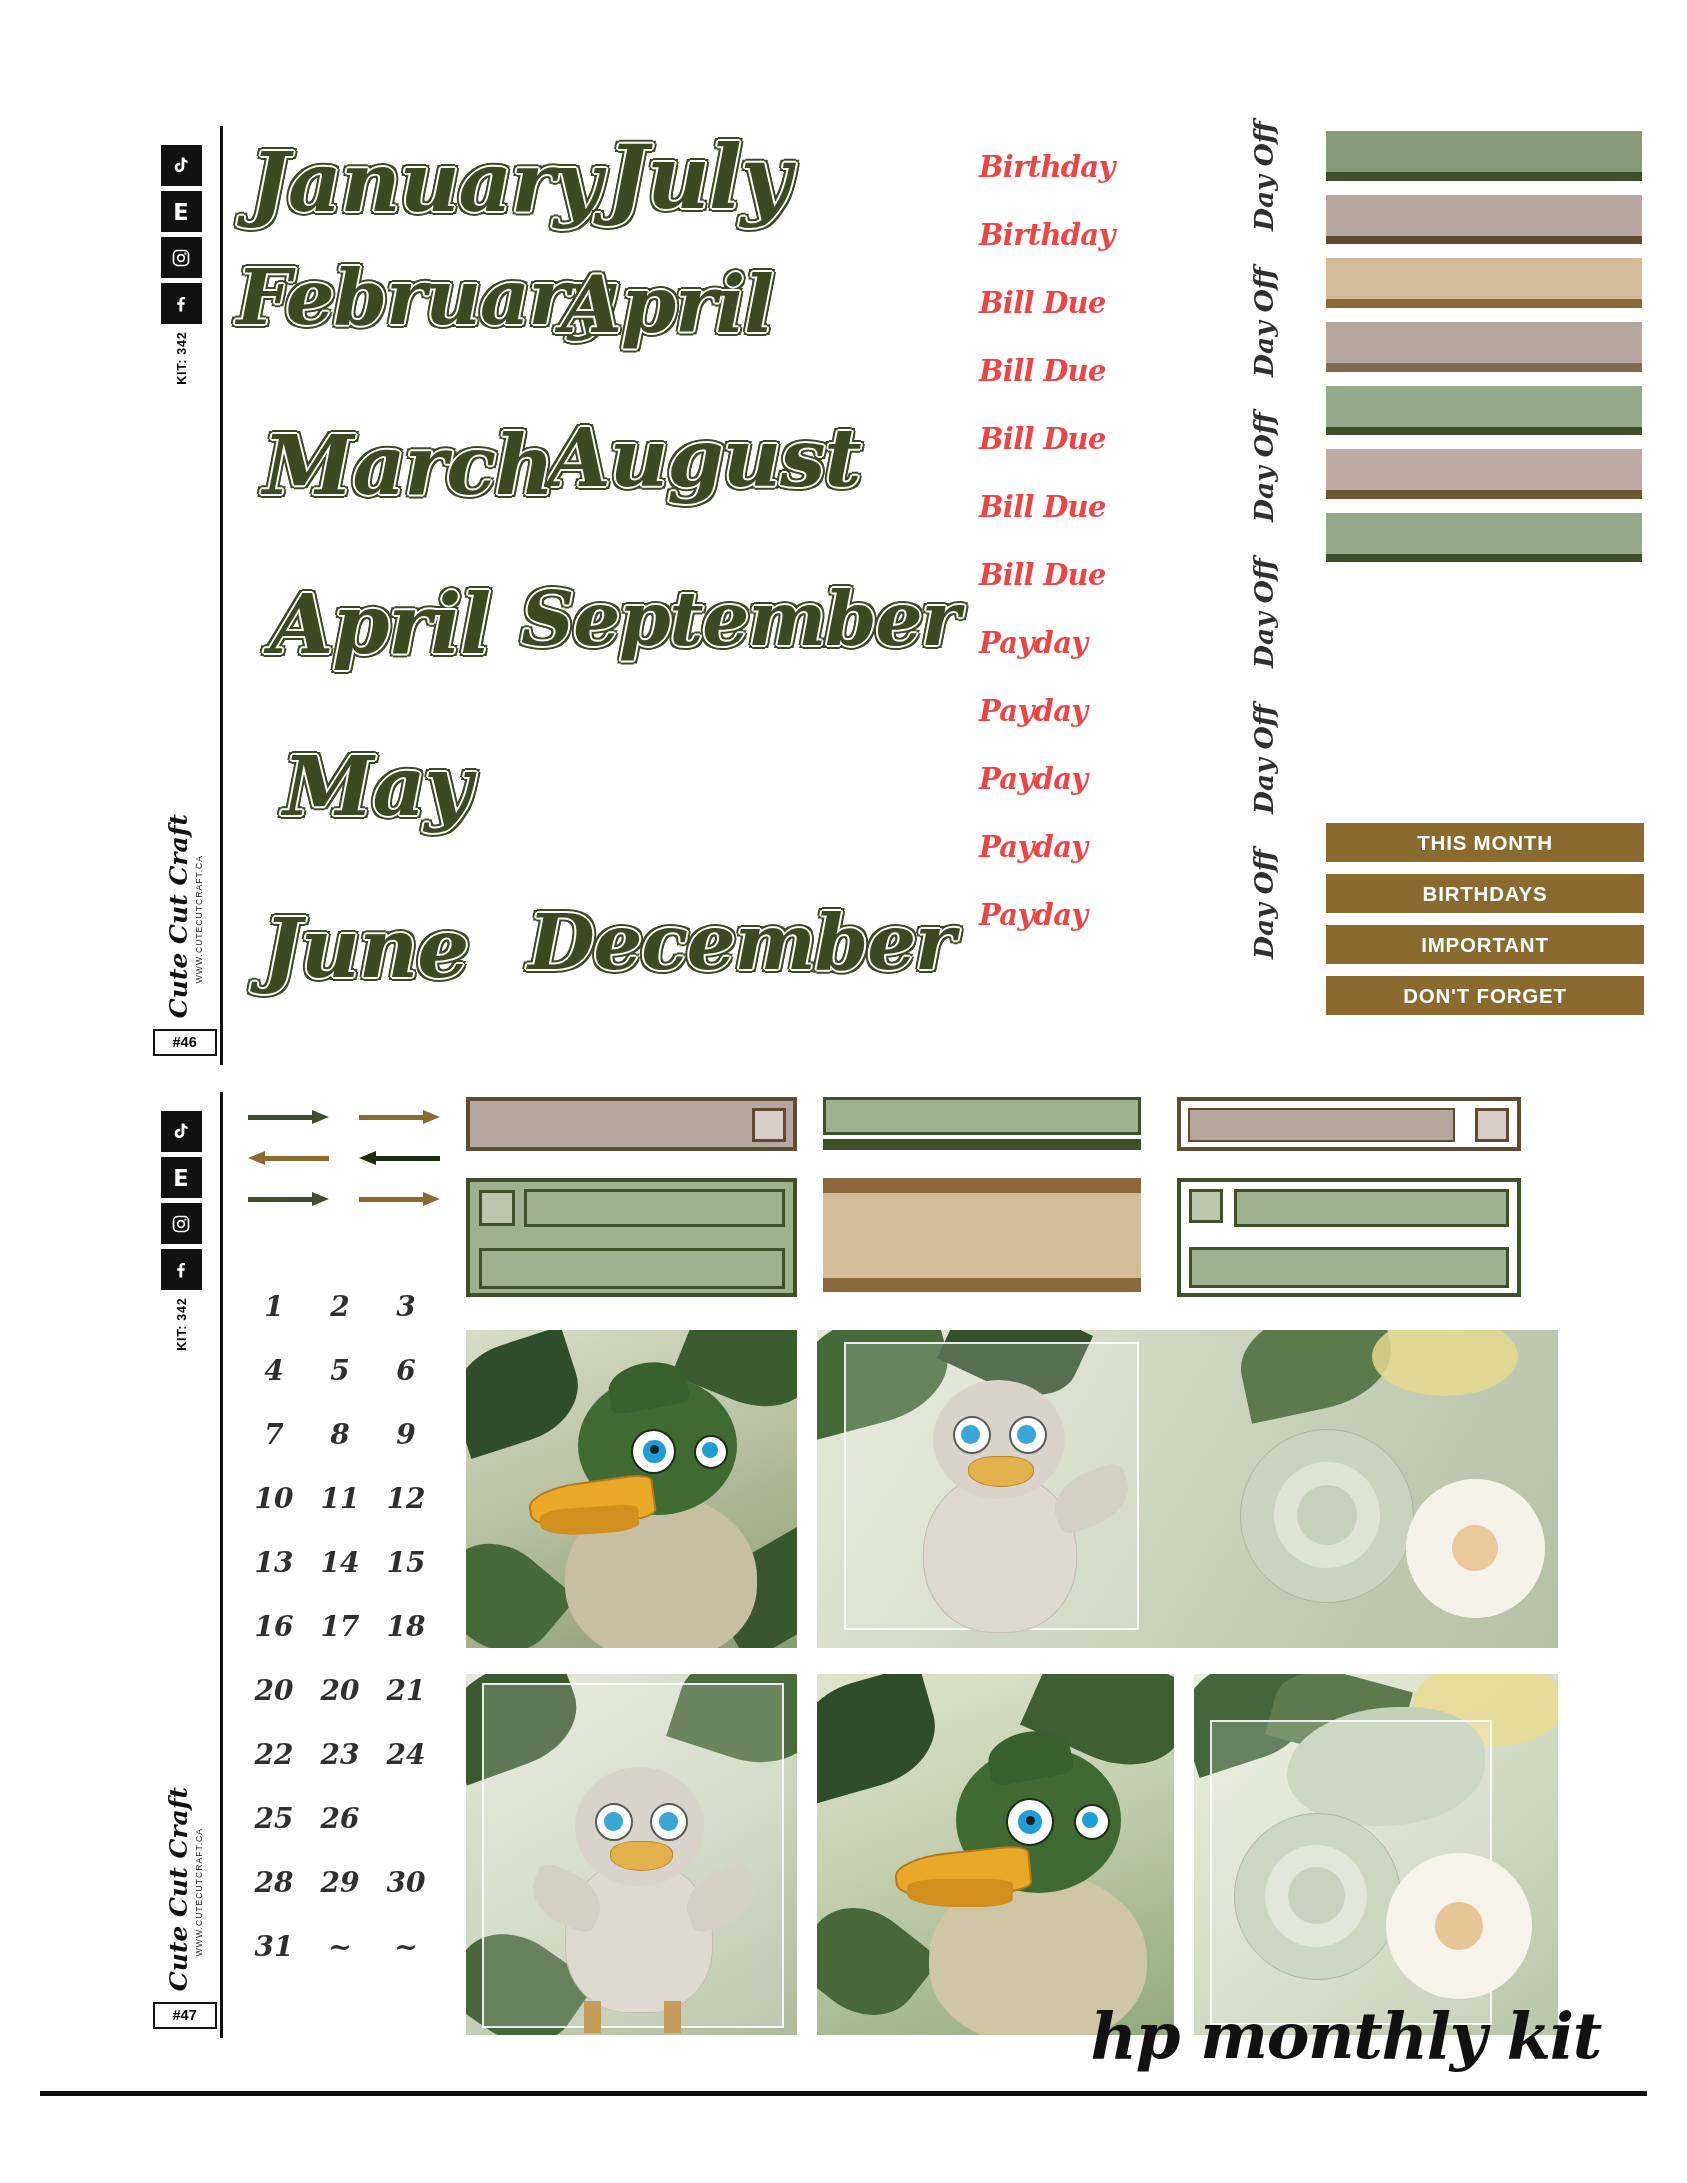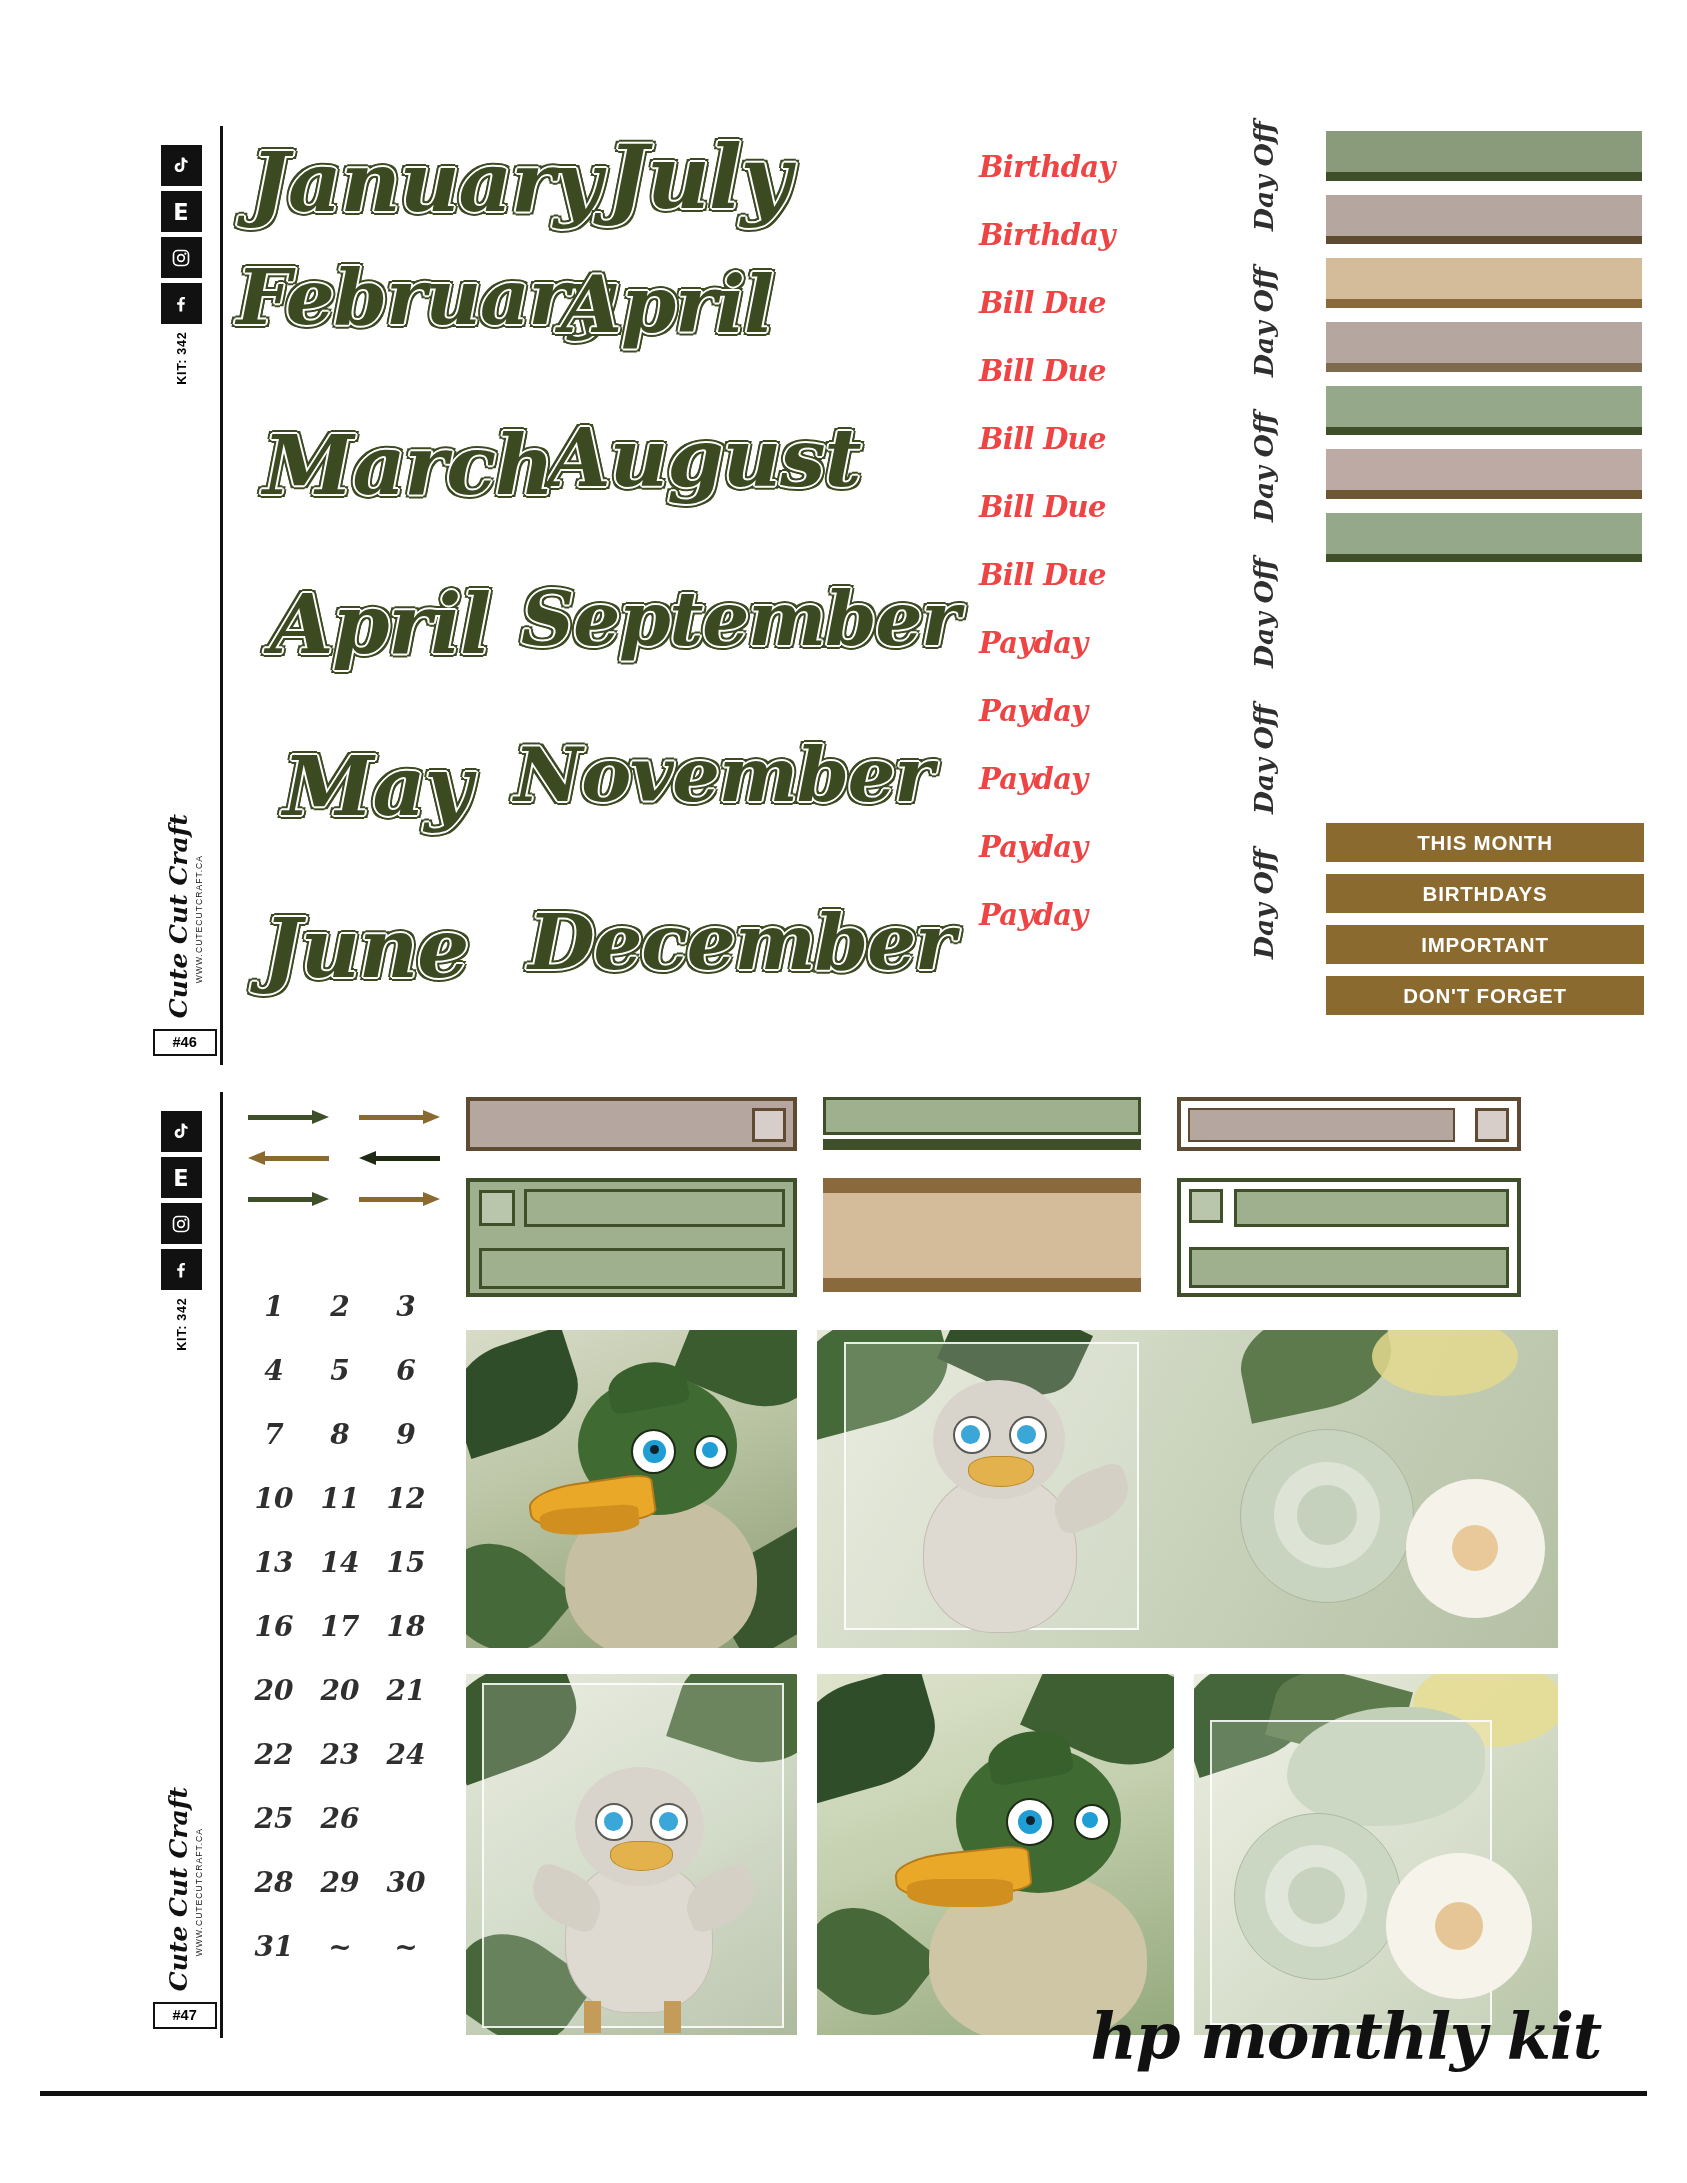--- a/index.html
+++ b/index.html
@@ -361,21 +361,20 @@
     <div class="months">
       <div class="month" style="left:20px;  top:6.6px;   font-size:83px;">January</div>
       <div class="month" style="left:377px; top:0px;    font-size:87px;">July</div>
       <div class="month" style="left:6.6px;  top:126px;  font-size:77px;">February</div>
       <div class="month" style="left:331px; top:132px;  font-size:79px;">April</div>
       <div class="month" style="left:318px; top:284px;  font-size:81px;">August</div>
       <div class="month" style="left:33px;  top:291px;  font-size:82px;">March</div>
       <div class="month" style="left:40px;  top:450px;  font-size:82px;">April</div>
       <div class="month" style="left:291px; top:450px;  font-size:74px;">September</div>
       <div class="month" style="left:53px;  top:612px;  font-size:82px;">May</div>
-      <div class="month" style="left:284px; top:605px;  font-size:75px;">November</div>
       <div class="month" style="left:33px;  top:774px; font-size:82px;">June</div>
       <div class="month" style="left:298px; top:771px; font-size:77px;">December</div>
     </div>
 
     <div class="labels">
       <div class="label-row">
           <span>Birthday</span>
         </div>
       <div class="label-row">
           <span>Birthday</span>

